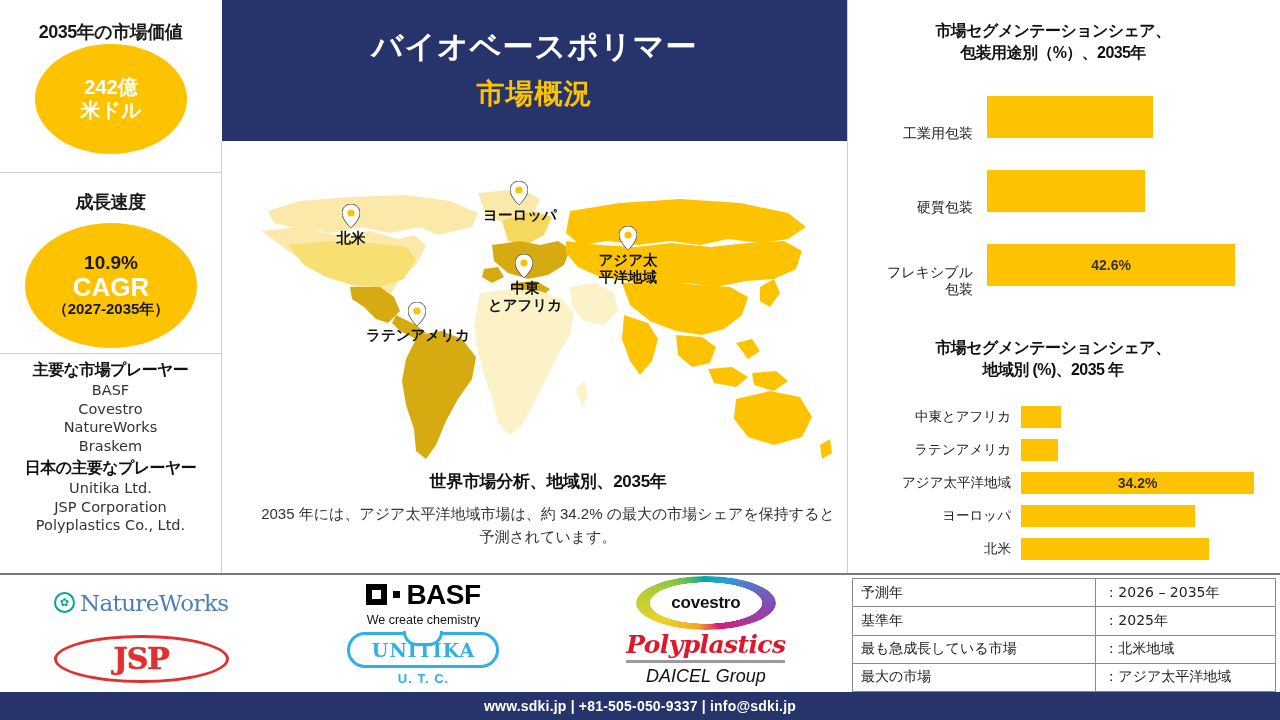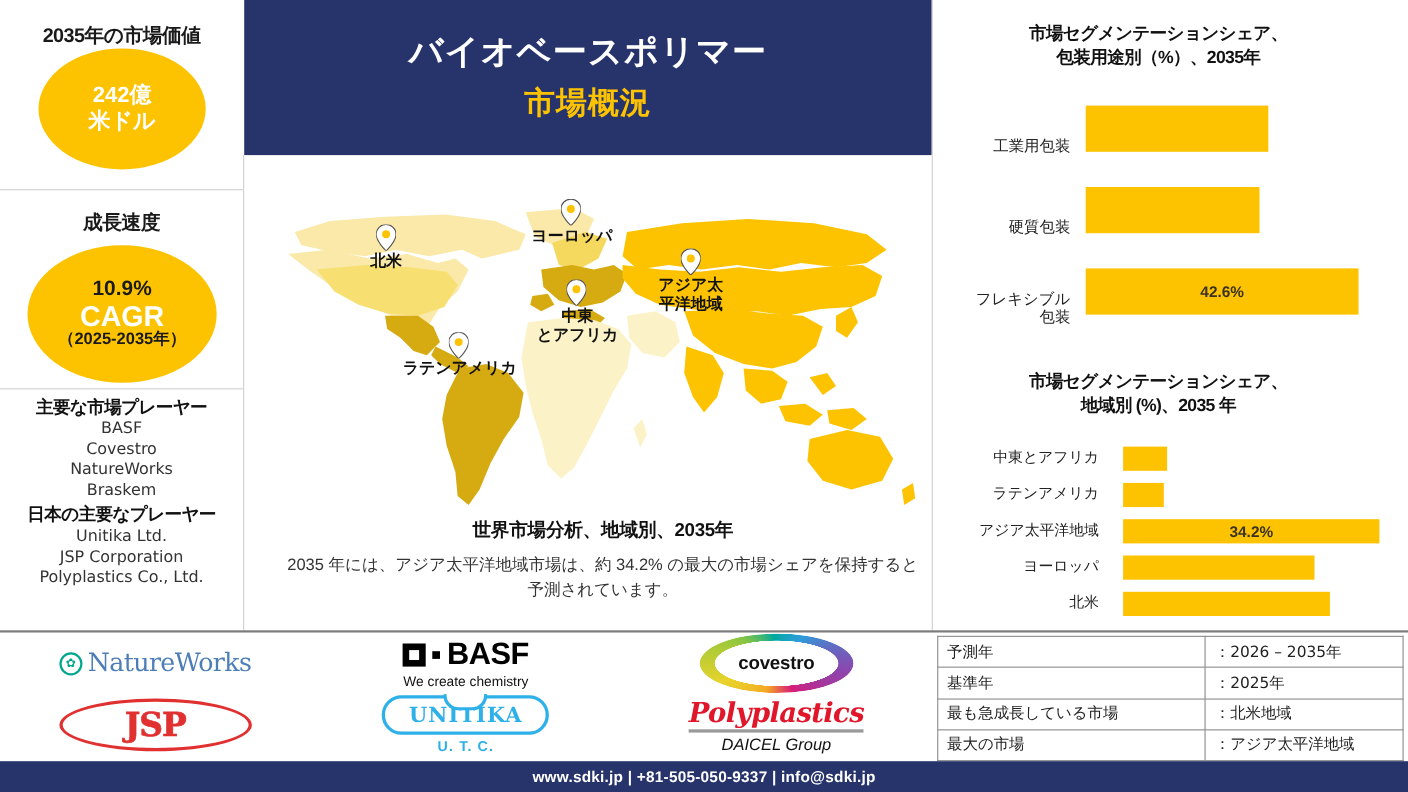--- a/index.html
+++ b/index.html
@@ -78,21 +78,21 @@
   
   #chart1 { position:absolute; left:0; top:96px; width:432px; height:222px; }
   #chart1 .bar-row { height:74px; }
   #chart1 .bar-lab { width:150px; padding-right:14px; }
   #chart1 .bar-wrap { flex:1; height:74px; display:flex; align-items:flex-start; }
   #chart1 .bar { height:42px; }
 
   
   #chart2 { position:absolute; left:0; top:400px; width:432px; height:170px; }
   #chart2 .bar-row { height:33px; }
-  #chart2 .bar-lab { width:184px; padding-right:22px; font-size:13.5px; }
+  #chart2 .bar-lab { width:184px; padding-right:10px; font-size:13.5px; }
   #chart2 .bar-wrap { flex:1; height:33px; display:flex; align-items:center; }
   #chart2 .bar { height:22px; }
 
   
   #logos { position:absolute; left:0; top:575px; width:847px; height:112px;
            display:grid; grid-template-columns:1fr 1fr 1fr; grid-template-rows:1fr 1fr; }
   .logo-cell { display:flex; align-items:center; justify-content:center; }
   .lg-natureworks { display:flex; align-items:center; gap:5px; }
   .nw-mark { width:21px; height:21px; border-radius:50%; border:2px solid #00A78E;
              display:flex; align-items:center; justify-content:center; }
@@ -127,21 +127,21 @@
              width:34px; height:12px; background:#fff; border:3px solid #2EB0E8;
              border-top:none; border-radius:0 0 14px 14px; }
   .uni-word { font-size:19px; font-weight:bold; color:#2EB0E8; letter-spacing:1px;
               font-family:"DejaVu Serif", serif; }
   .uni-sub { font-size:13px; font-weight:bold; color:#2EB0E8; letter-spacing:1px; margin-top:3px; }
 
   .lg-poly { text-align:center; }
   .poly-word { font-size:25px; font-weight:bold; font-style:italic; color:#E0162B;
                border-bottom:3px solid #9b9b9b; padding-bottom:1px; letter-spacing:-0.6px;
                font-family:"DejaVu Serif", serif; }
-  .poly-sub { font-size:15px; font-style:italic; color:#111; margin-top:3px;text-align:center; }
+  .poly-sub { font-size:18px; font-style:italic; color:#111; margin-top:3px;text-align:center; }
 
   
   #spec-table { position:absolute; left:852px; top:578px; width:424px; height:114px;
                 border-collapse:collapse; }
   #spec-table td { border:1px solid #8a8a8a; font-size:14px; color:#222;
                    padding:3px 8px; font-family:"DejaVu Sans", sans-serif; white-space:nowrap; }
   #spec-table td.k { width:244px; }
   #spec-table td.v { width:180px; }
 
   
@@ -162,21 +162,21 @@
       <div class="l">米ドル</div>
     </div>
 
     <div class="hline" style="left:0;top:172px;width:221px;"></div>
 
     <div class="left-head" style="position:absolute;left:0;top:190px;width:221px;">成長速度</div>
 
     <div class="oval" id="cagr-oval">
       <div class="cagr-pct">10.9%</div>
       <div class="cagr-word">CAGR</div>
-      <div class="cagr-years">（2025-2035年）</div>
+      <div class="cagr-years">（2027-2035年）</div>
     </div>
 
     <div class="hline" style="left:0;top:353px;width:221px;"></div>
 
     <div class="players-wrap">
       <div class="players-head">主要な市場プレーヤー</div>
       <div class="player-name">BASF</div>
       <div class="player-name">Covestro</div>
       <div class="player-name">NatureWorks</div>
       <div class="player-name">Braskem</div>

